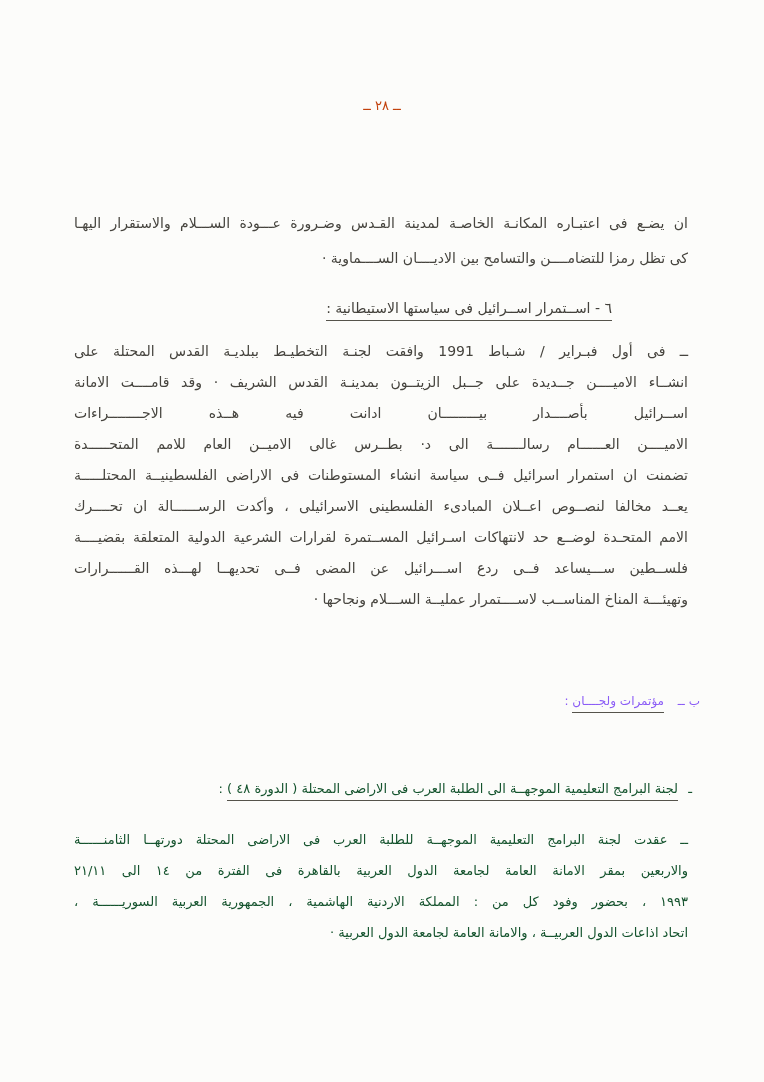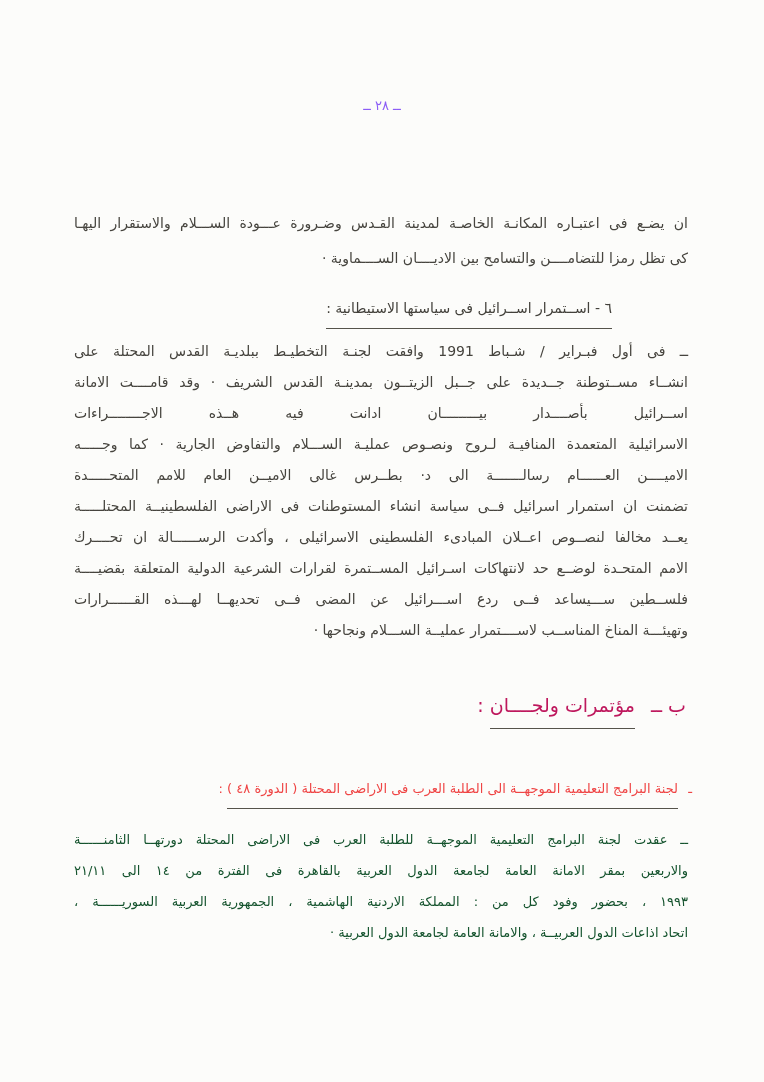--- a/index.html
+++ b/index.html
@@ -8,45 +8,45 @@
     width:764px;height:1082px;
     margin:0 auto;
     background:#fcfcfa;
     font-family:"DejaVu Sans",sans-serif;
     direction:rtl;
     color:#46443e;
     overflow:hidden;
   }
   .pageno{
     position:absolute;top:98px;left:0;right:0;
-    text-align:center;font-size:13px;color:#8b5cf6;
+    text-align:center;font-size:13px;color:#c2410c;
     letter-spacing:0;
   }
   .block{
     position:absolute;right:76px;width:614px;
     font-size:14px;
     margin-left:24px;
   }
   .line{display:block;text-align:right;}
   .just{text-align:justify;text-align-last:justify;}
   .intro{top:206px;line-height:35px;}
   .h6{
     position:absolute;top:300px;right:152px;
     font-size:14px;color:#43413b;
   }
-  .u{border-bottom:1px solid #55534b;padding-bottom:12px;}
+  .u{border-bottom:1px solid #55534b;padding-bottom:4px;}
   .body6{top:336px;line-height:31px;}
   .secb{
-    position:absolute;top:694px;right:78px;
-    font-size:19px;color:#be185d;
+    position:absolute;top:694px;right:64px;
+    font-size:12px;color:#8b5cf6;
   }
   .secb .pre{border-bottom:none;margin-left:10px;}
   .comhead{
     position:absolute;top:781px;right:72px;width:620px;
-    font-size:13px;color:#ef4444;
+    font-size:13px;color:#14532d;
   }
   .comhead .dash{margin-left:6px;}
   .compara{top:824px;line-height:31px;font-size:13px;color:#14532d;}
 </style>
 </head>
 <body>
 
 <div class="page">
 
   <div class="pageno">ــ ٢٨ ــ</div>
@@ -55,23 +55,22 @@
     <span class="line just">ان يضـع فى اعتبـاره المكانـة الخاصـة لمدينة القـدس وضـرورة عـــودة الســـلام والاستقرار اليهـا</span>
     <span class="line">كى تظل رمزا للتضامــــن والتسامح بين الاديــــان الســــماوية ·</span>
   </div>
 
   <div class="h6">
     <span class="u">٦ - اســتمرار اســرائيل فى سياستها الاستيطانية :</span>
   </div>
 
   <div class="block body6">
     <span class="line just">ــ فى أول فبـراير / شـباط 1991 وافقت لجنـة التخطيـط ببلديـة القدس المحتلة على</span>
-    <span class="line just">انشــاء مســتوطنة جــديدة على جــبل الزيتــون بمدينـة القدس الشريف · وقد قامــــت الامانة</span>
+    <span class="line just">انشــاء الاميــــن جــديدة على جــبل الزيتــون بمدينـة القدس الشريف · وقد قامــــت الامانة</span>
     <span class="line just">اســرائيل بأصــــدار بيـــــــــان ادانت فيه هــذه الاجــــــــراءات</span>
-    <span class="line just">الاسرائيلية المتعمدة المنافيـة لـروح ونصـوص عمليـة الســـلام والتفاوض الجارية · كما وجـــــه</span>
     <span class="line just">الاميــــن العــــــام رسالـــــــة الى د· بطــرس غالى الاميــن العام للامم المتحـــــدة</span>
     <span class="line just">تضمنت ان استمرار اسرائيل فــى سياسة انشاء المستوطنات فى الاراضى الفلسطينيــة المحتلـــــة</span>
     <span class="line just">يعــد مخالفا لنصــوص اعــلان المبادىء الفلسطينى الاسرائيلى ، وأكدت الرســــــالة ان تحــــرك</span>
     <span class="line just">الامم المتحـدة لوضــع حد لانتهاكات اسـرائيل المســتمرة لقرارات الشرعية الدولية المتعلقة بقضيــــة</span>
     <span class="line just">فلســطين ســـيساعد فــى ردع اســـرائيل عن المضى فــى تحديهــا لهـــذه القــــــرارات</span>
     <span class="line">وتهيئـــة المناخ المناســب لاســــتمرار عمليــة الســـلام ونجاحها ·</span>
   </div>
 
   <div class="secb">
     <span class="pre">ب ــ</span>

